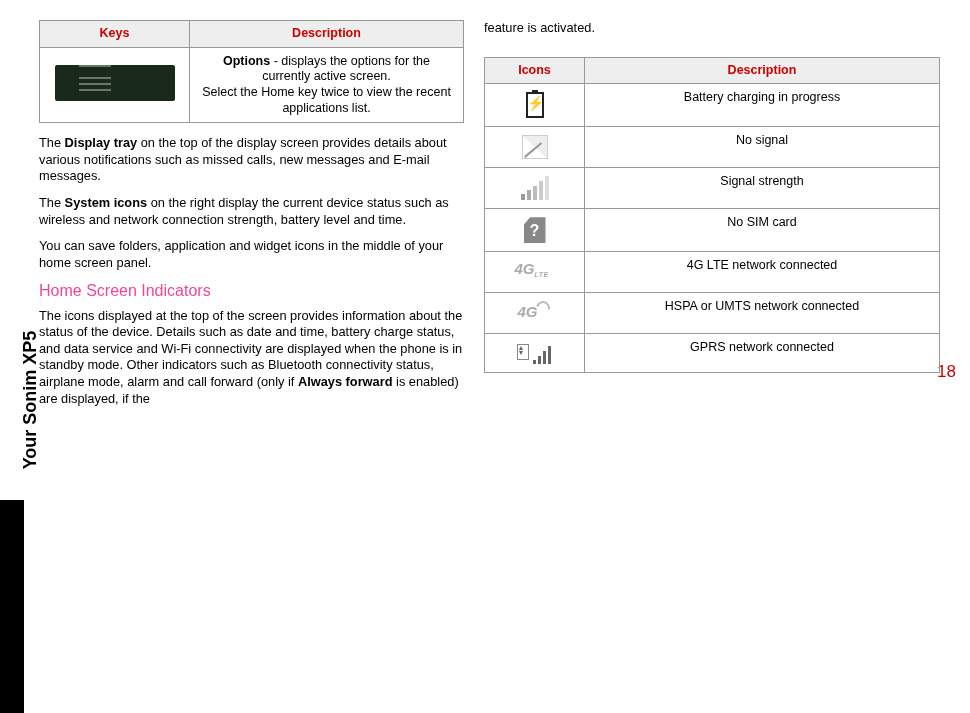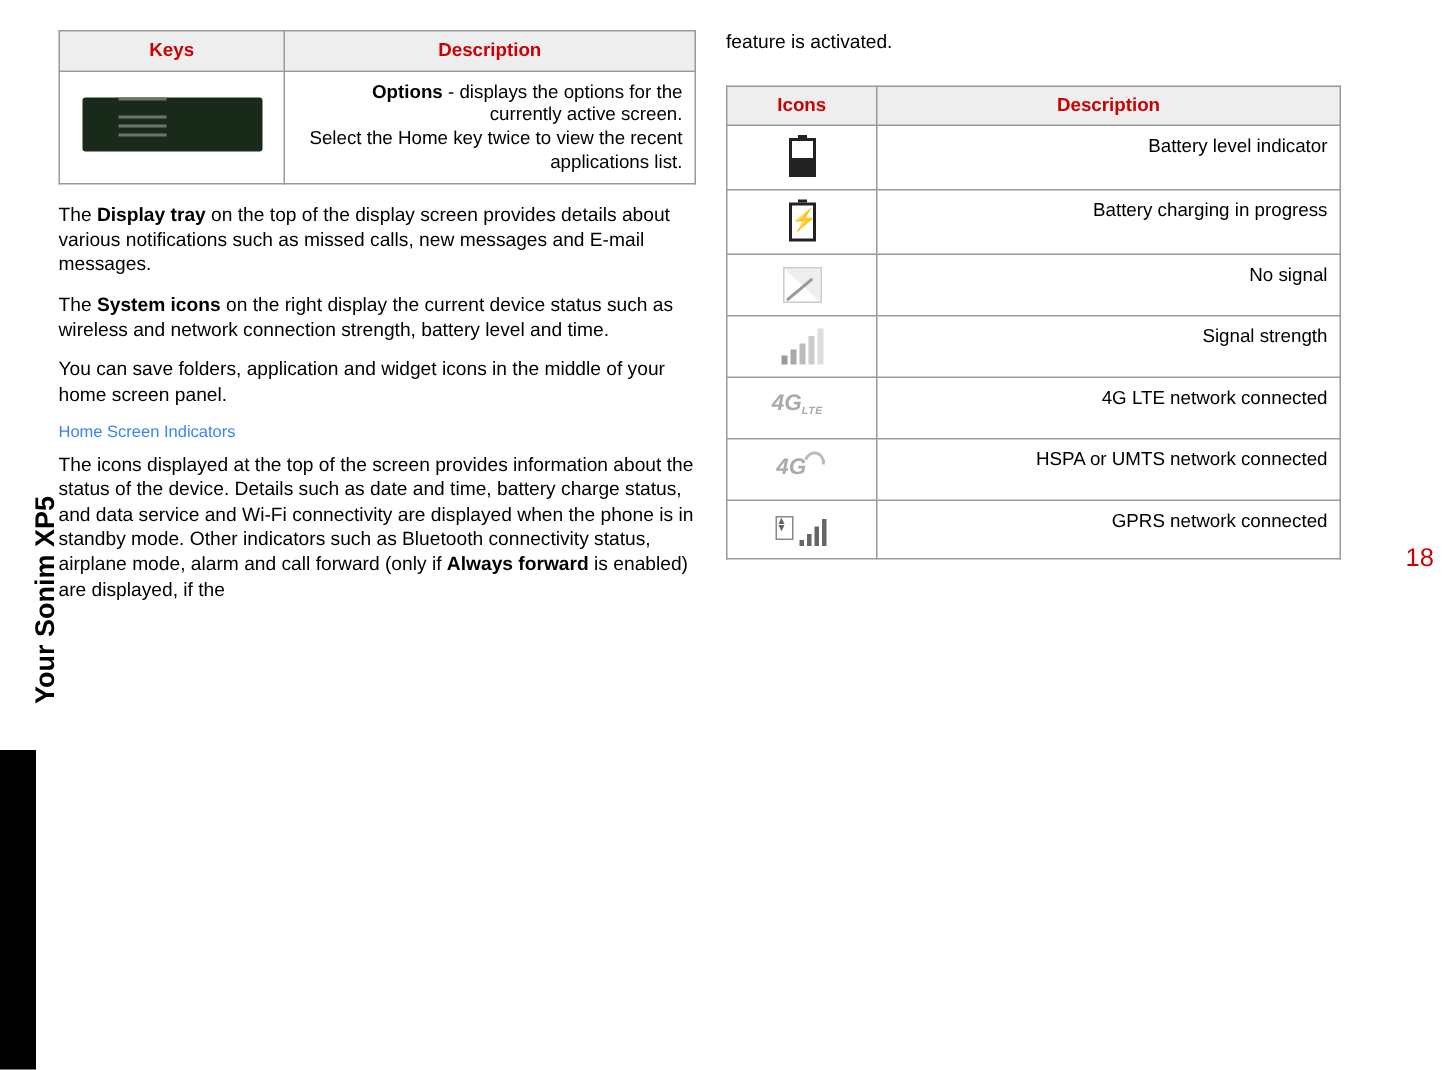--- a/index.html
+++ b/index.html
@@ -48,30 +48,30 @@
     top: 20px;
     width: 890px;
     display: flex;
     gap: 20px;
   }
   .col {
     flex: 1;
     min-width: 0;
   }
   .col-left { width: 425px; flex: none; }
-  .col-right { width: 410px; flex: none; }
+  .col-right { width: 456px; flex: none; }
   table {
     border-collapse: collapse;
     width: 100%;
     margin-bottom: 12px;
   }
   th, td {
     border: 1px solid #999;
     padding: 6px 8px;
-    text-align: right;
+    text-align: center;
     vertical-align: top;
     font-size: 12.5px;
     line-height: 1.25;
   }
   th {
     background: #eee;
     color: #c00;
     font-weight: bold;
     text-align: center;
     padding: 5px 6px;
@@ -80,22 +80,22 @@
   .icons-col { width: 100px; text-align: center; vertical-align: middle; }
   p {
     margin: 0 0 10px 0;
     line-height: 1.3;
     font-size: 12.8px;
   }
   .bold { font-weight: bold; }
   .section-title {
     font-family: 'Arial Narrow', Helvetica, Arial, sans-serif;
     font-stretch: condensed;
-    color: #3b82f6;
-    font-size: 11px;
+    color: #ec4899;
+    font-size: 16px;
     margin: 6px 0 8px 0;
   }
   .key-img {
     display: inline-block;
     width: 120px;
     height: 36px;
     background: #1a2a1a;
     border-radius: 2px;
     position: relative;
   }
@@ -281,36 +281,36 @@
 
     <p>feature is activated.</p>
 
     <table style="margin-top:20px;">
       <tbody>
           <tr>
         <th class="icons-col">Icons</th>
         <th>Description</th>
       </tr>
       <tr>
-        <td class="icons-col icon-cell"><span class="ic ic-battery"></span></td>
-        <td>Battery level indicator</td>
-      </tr>
-      <tr>
         <td class="icons-col icon-cell"><span class="ic ic-charging"></span></td>
         <td>Battery charging in progress</td>
       </tr>
       <tr>
         <td class="icons-col icon-cell"><span class="ic ic-nosignal"></span></td>
         <td>No signal</td>
       </tr>
       <tr>
         <td class="icons-col icon-cell"><span class="ic ic-signal"></span></td>
         <td>Signal strength</td>
       </tr>
       <tr>
+        <td class="icons-col icon-cell"><span class="ic ic-nosim"></span></td>
+        <td>No SIM card</td>
+      </tr>
+      <tr>
         <td class="icons-col icon-cell"><span class="ic ic-4g"></span></td>
         <td>4G LTE network connected</td>
       </tr>
       <tr>
         <td class="icons-col icon-cell"><span class="ic ic-hspa"><span class="ring"></span></span></td>
         <td>HSPA or UMTS network connected</td>
       </tr>
       <tr>
         <td class="icons-col icon-cell"><span class="ic ic-gprs"><span class="arrows">▲<br>▼</span></span></td>
         <td>GPRS network connected</td>

